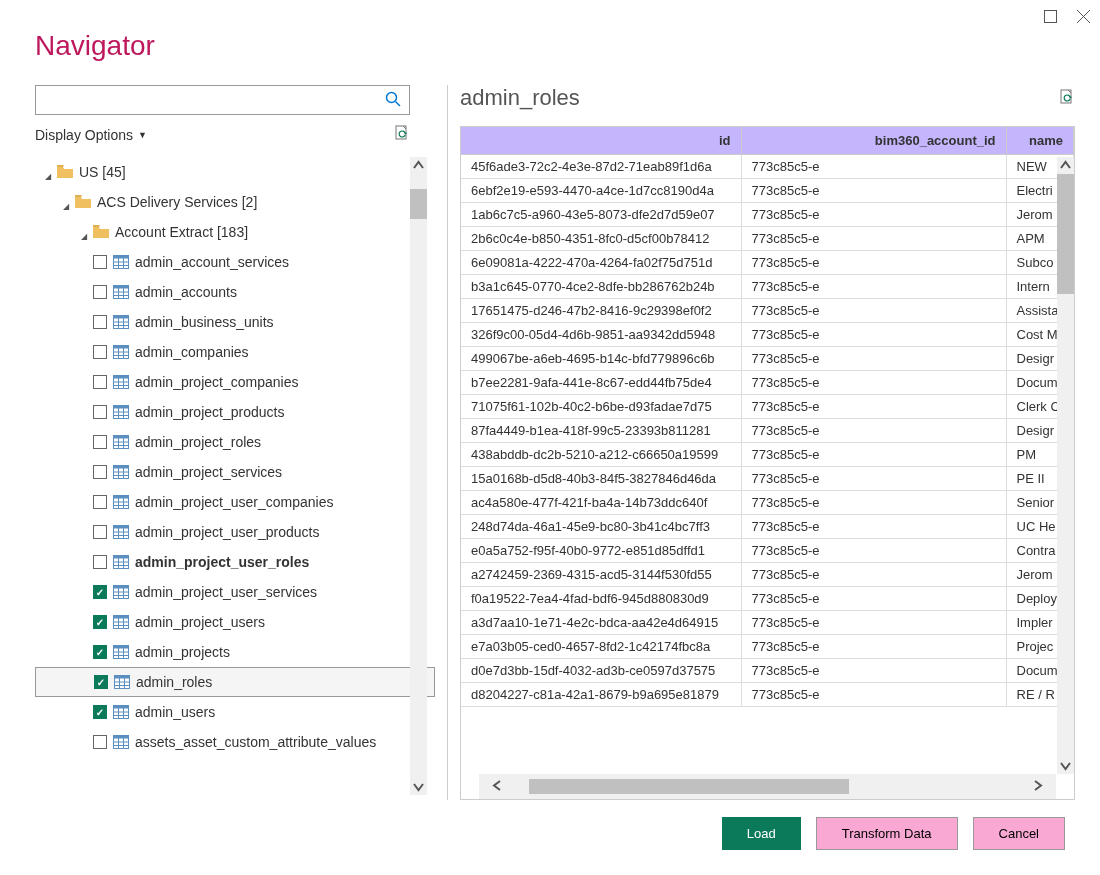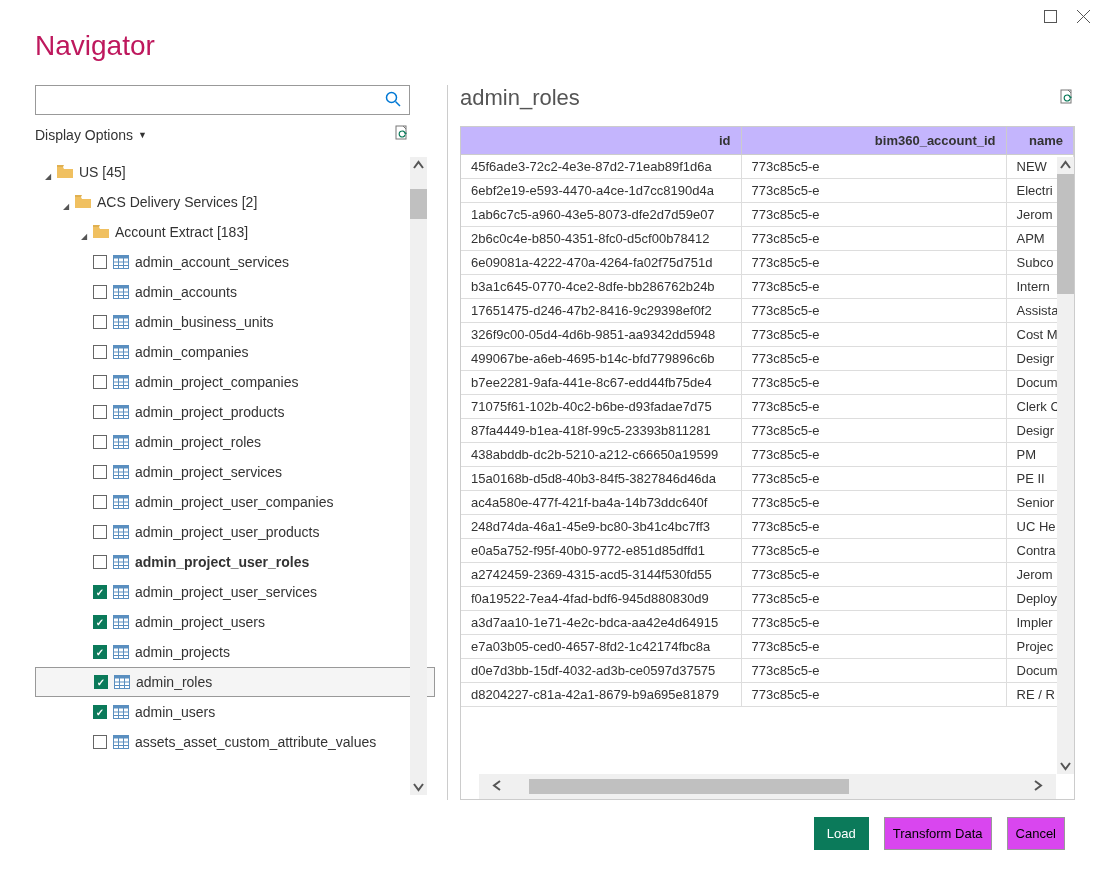--- a/index.html
+++ b/index.html
@@ -314,31 +314,31 @@
       top: 5px;
     }
     .button-bar {
       position: absolute;
       bottom: 25px;
       right: 35px;
       display: flex;
       gap: 15px;
     }
     .btn {
-      padding: 8px 8px;
+      padding: 8px 25px;
       font-size: 13px;
       border: 1px solid #999;
-      background: #d946ef;
+      background: #f9a8d4;
       cursor: pointer;
     }
     .btn-primary {
       background: #0b7a5a;
       color: #fff;
       border-color: #0b7a5a;
-      padding: 8px 12px;
+      padding: 8px 24px;
     }
   </style>
 </head>
 <body>
 
 <div class="window-controls">
   <span>
     <svg width="13" height="13" viewBox="0 0 13 13">
         <rect x="0.5" y="0.5" width="12" height="12" fill="none" stroke="#555" stroke-width="1"></rect>
       </svg>

